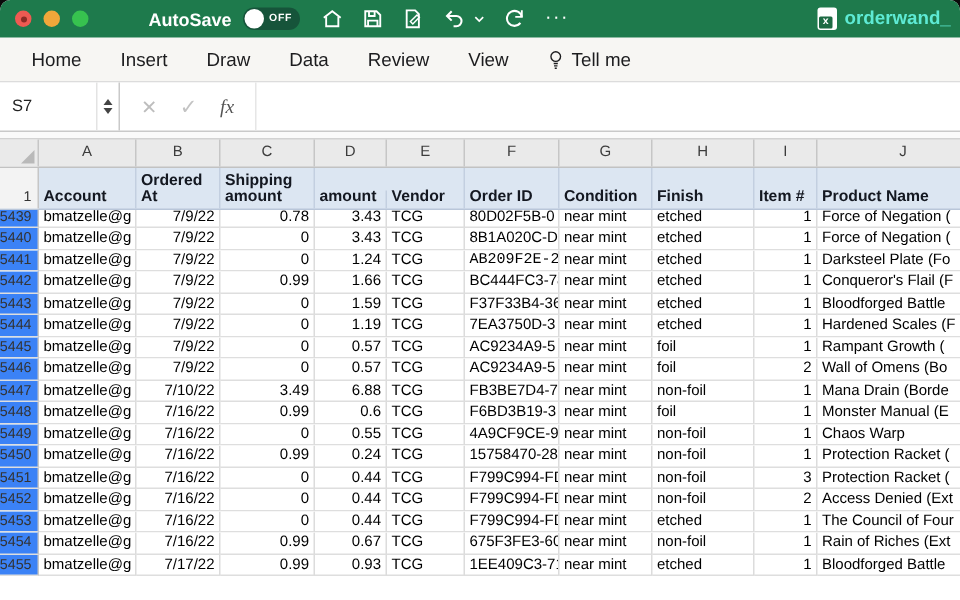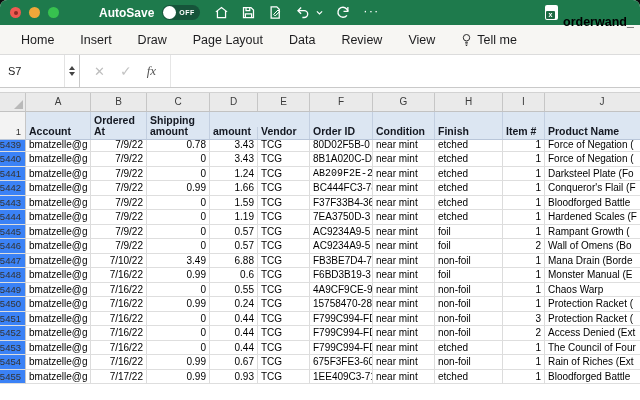--- a/index.html
+++ b/index.html
@@ -18,21 +18,21 @@
   .autosave{color:#fff;font-size:12px;font-weight:bold;margin-left:40px;}
   .toggle{margin-left:8px;width:38px;height:15px;border-radius:8px;background:#16543a;display:flex;align-items:center;padding:1px;}
   .knob{width:13px;height:13px;border-radius:50%;background:#fff;}
   .toggle-state{color:#fff;font-size:7px;font-weight:bold;margin-left:3px;letter-spacing:.5px;}
   .tb-icons{display:flex;align-items:center;gap:12px;margin-left:14px;}
   .tb-icons svg{display:block;}
   .chev{margin-left:-8px;}
   .dots{color:#fff;font-size:13px;letter-spacing:1px;margin-top:-4px;}
   .doc-badge{position:absolute;left:545px;top:5px;width:13px;height:15px;background:#fff;border-radius:2px;display:flex;align-items:flex-end;}
   .doc-badge .xl{background:#1d6a43;color:#fff;font-size:7px;font-weight:bold;line-height:8px;width:9px;height:8px;text-align:center;border-radius:1px;margin:0 0 1px 1px;}
-  .filename{position:absolute;left:563px;top:15px;width:77px;overflow:hidden;white-space:nowrap;color:#000000;font-size:12.5px;font-weight:bold;}
+  .filename{position:absolute;left:563px;top:5px;width:77px;overflow:hidden;white-space:nowrap;color:#5eead4;font-size:12.5px;font-weight:bold;}
 
   
   .menubar{height:30px;background:#f7f6f3;border-bottom:1px solid #dcdcdc;display:flex;align-items:center;padding-left:8px;}
   .mi{font-size:12.5px;color:#1c1c1e;padding:0 13px;display:flex;align-items:center;gap:5px;white-space:nowrap;}
   .mi svg{display:block;}
 
   
   .formulabar{height:33px;background:#fff;border-bottom:1px solid #c9c9c9;display:flex;align-items:stretch;}
   .namebox{width:80px;border-right:1px solid #c9c9c9;display:flex;align-items:center;position:relative;}
   .nb-val{font-size:11px;color:#222;padding-left:8px;flex:1;}
@@ -123,21 +123,20 @@
     <div class="doc-badge">
         <div class="xl">x</div>
       </div>
     <div class="filename">orderwand_</div>
   </div>
 
   <div class="menubar">
       <div class="mi">Home</div>
       <div class="mi">Insert</div>
       <div class="mi">Draw</div>
-      <div class="mi">Page Layout</div>
       <div class="mi">Data</div>
       <div class="mi">Review</div>
       <div class="mi">View</div>
       <div class="mi"><svg width="11" height="14" viewBox="0 0 24 30" fill="none" stroke="#1c1c1e" stroke-width="2">
           <circle cx="12" cy="10" r="7"></circle>
           <path d="M9 20 h6 M9.5 23.5 h5 M10.5 27 h3"></path>
         </svg>Tell me</div>
     </div>
 
   <div class="formulabar">

